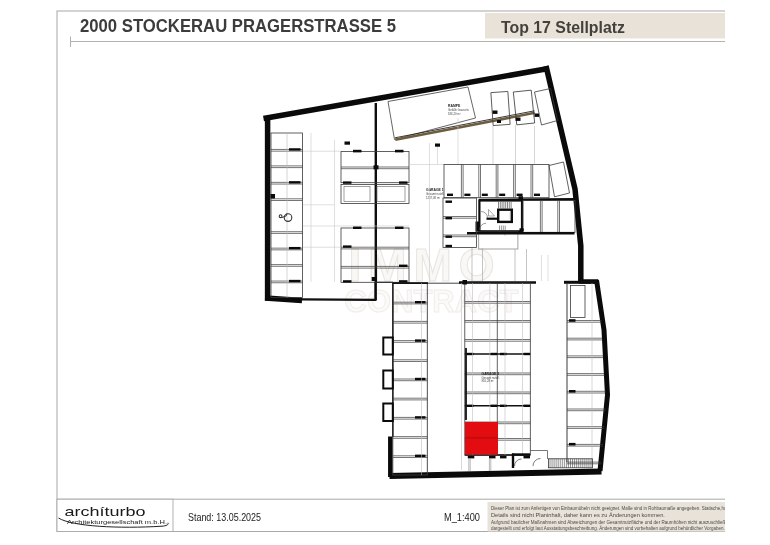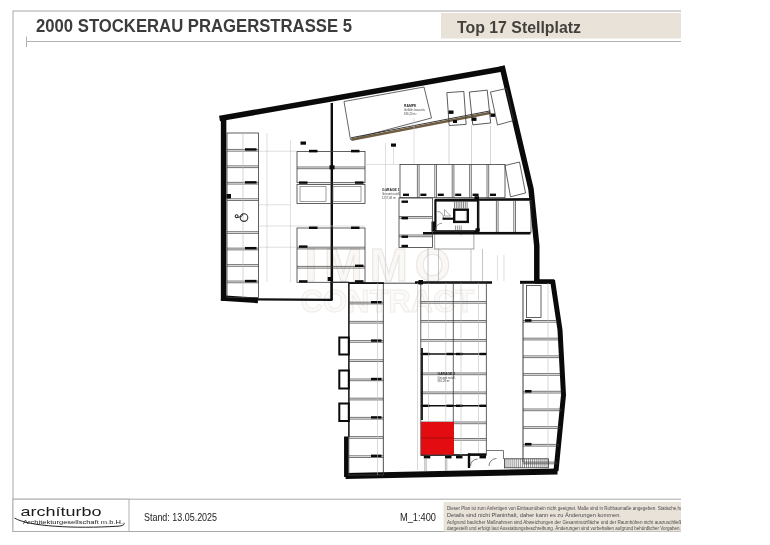--- a/index.html
+++ b/index.html
@@ -1,15 +1,15 @@
 <!DOCTYPE html>
 <html><head><meta charset="utf-8">
 <style>
 html,body{margin:0;padding:0;background:#ffffff;}
-#page{position:relative;width:681px;height:545px;background:#ffffff;overflow:hidden;}
+#page{position:relative;width:681px;height:545px;background:#ffffff;overflow:hidden;margin-left:44px;}
 svg{position:absolute;left:0;top:0;}
 text{font-family:"Liberation Sans",sans-serif;}
 </style></head><body>
 <div id="page">
 <svg width="770" height="545" viewBox="0 0 770 545">
 
 <rect x="13" y="11" width="744.5" height="520.5" fill="none" stroke="#a8a8a8" stroke-width="1"></rect>
 
 <text x="36" y="31.5" font-size="19" font-weight="bold" fill="#3c3c3c" textLength="316" lengthAdjust="spacingAndGlyphs">2000 STOCKERAU PRAGERSTRASSE 5</text>
 

